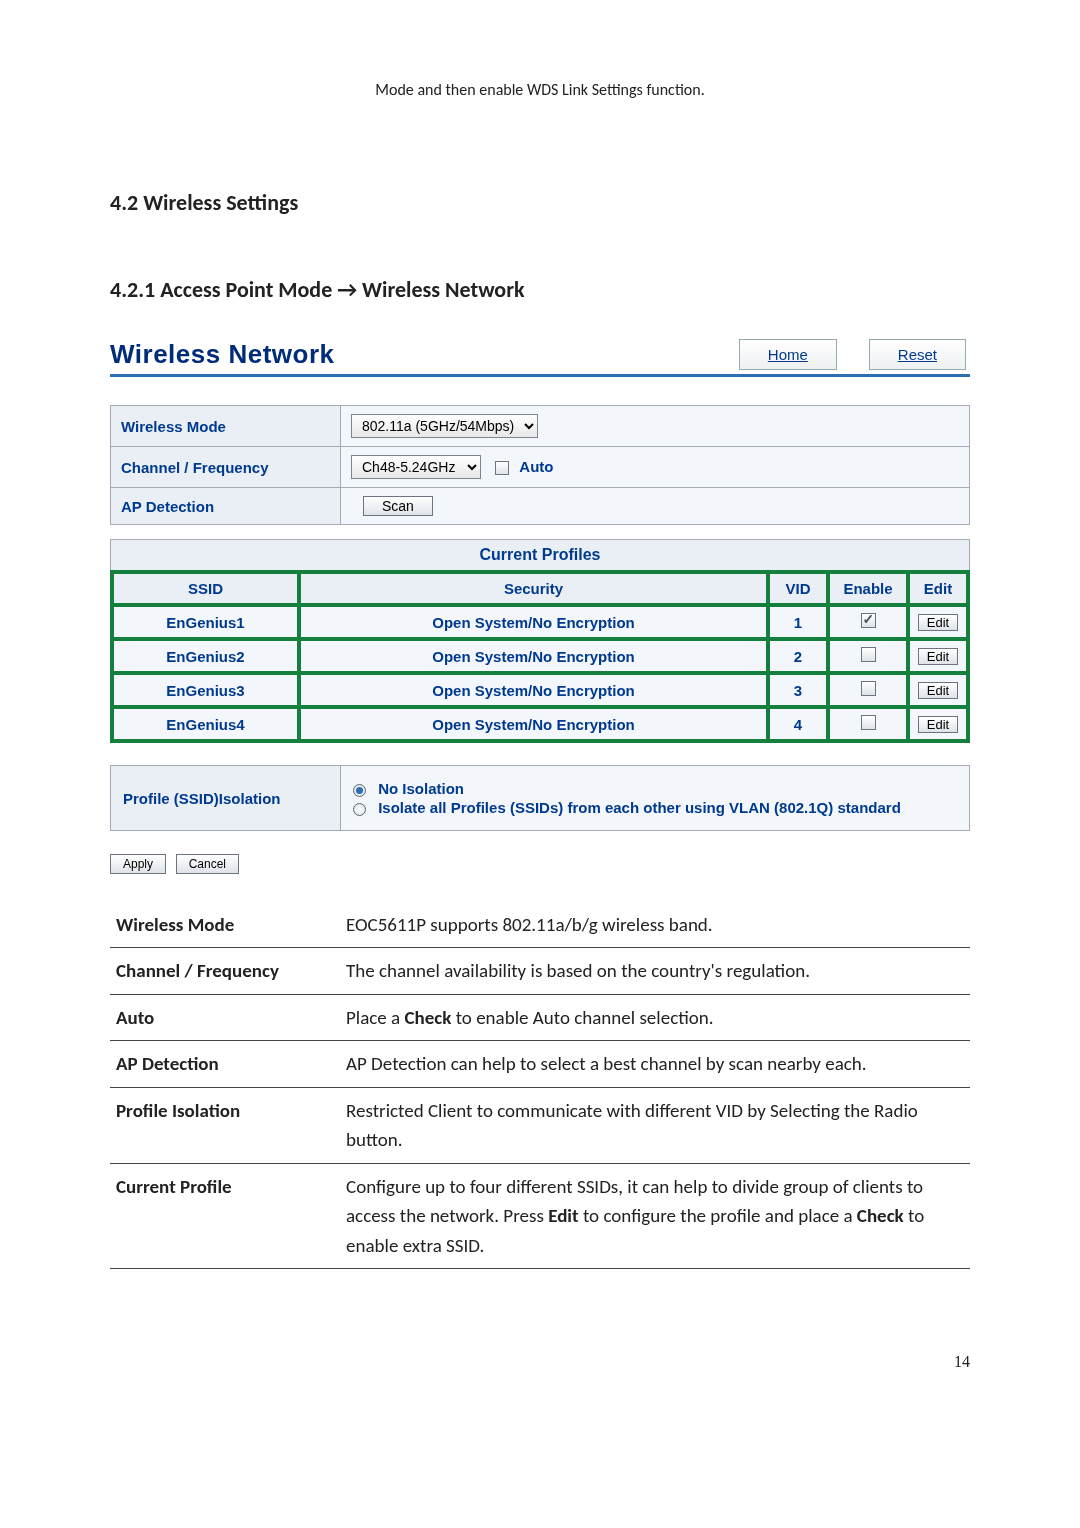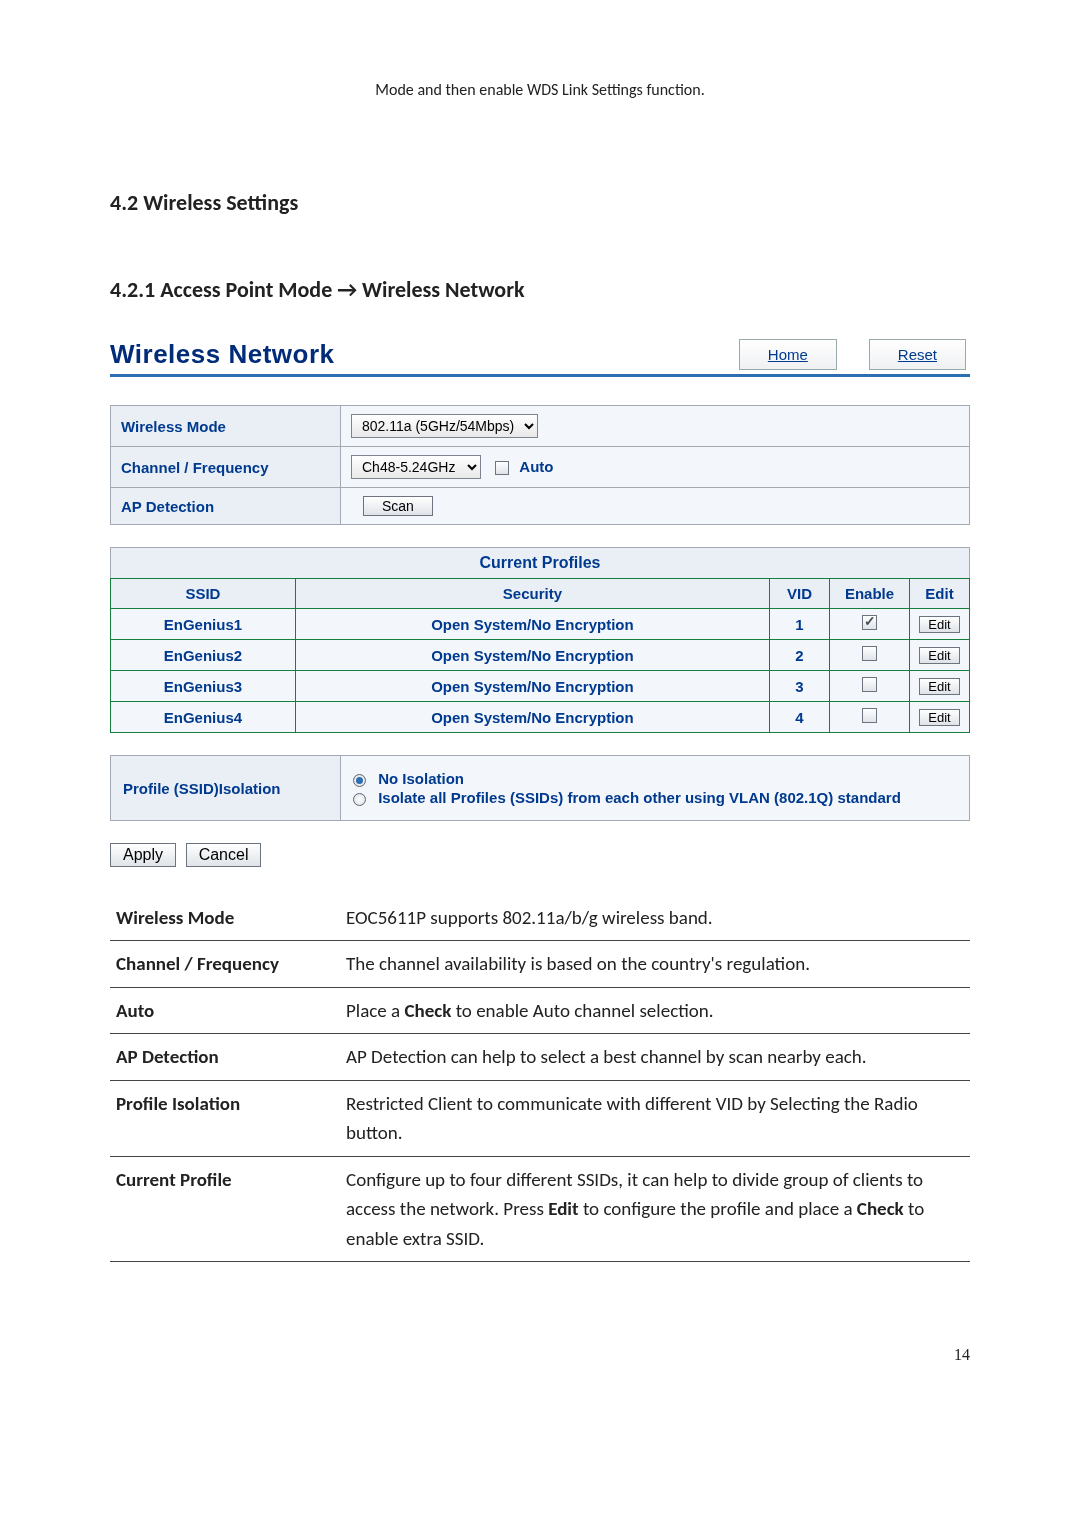--- a/index.html
+++ b/index.html
@@ -103,26 +103,26 @@
     border: 1px solid #6c7480;
     background: linear-gradient(#fff,#dfe3e8);
     padding: 1px 18px;
     cursor: pointer;
     margin-left: 12px;
   }
 
   .profiles {
     width: 100%;
     border-collapse: collapse;
-    margin-top: 22px;
+    margin-top: 14px;
     border: 1px solid #8e96a0;
     font-family: Verdana, Arial, sans-serif;
   }
   .profiles th, .profiles td {
-    border: 1px solid #15803d;
+    border: 4px solid #15803d;
     padding: 6px 0;
     text-align: center;
     font-size: 15px;
   }
   .profiles caption {
     caption-side: top;
     background: #eaeff5;
     border: 1px solid #a3aab3;
     border-bottom: none;
     color: #003a8f;
@@ -190,21 +190,21 @@
     top: 2px; left: 2px;
     width: 7px; height: 7px;
     border-radius: 50%;
     background: #2b6fb2;
   }
   .iso-line { display: block; margin: 2px 0; }
 
   .apply-row { margin-top: 22px; }
   .apply-row button {
     font-family: Verdana, Arial, sans-serif;
-    font-size: 16px;
+    font-size: 12px;
     border: 1px solid #6c7480;
     background: linear-gradient(#fff,#dfe3e8);
     padding: 2px 12px;
     cursor: pointer;
     margin-right: 6px;
   }
 
   
   .desc {
     width: 100%;

